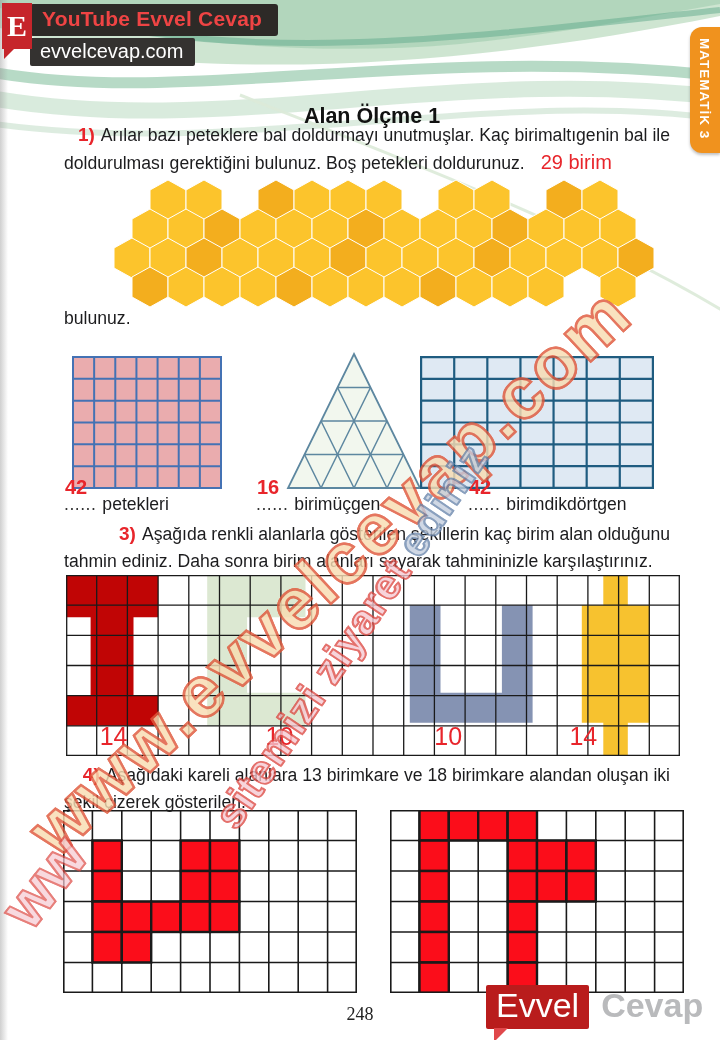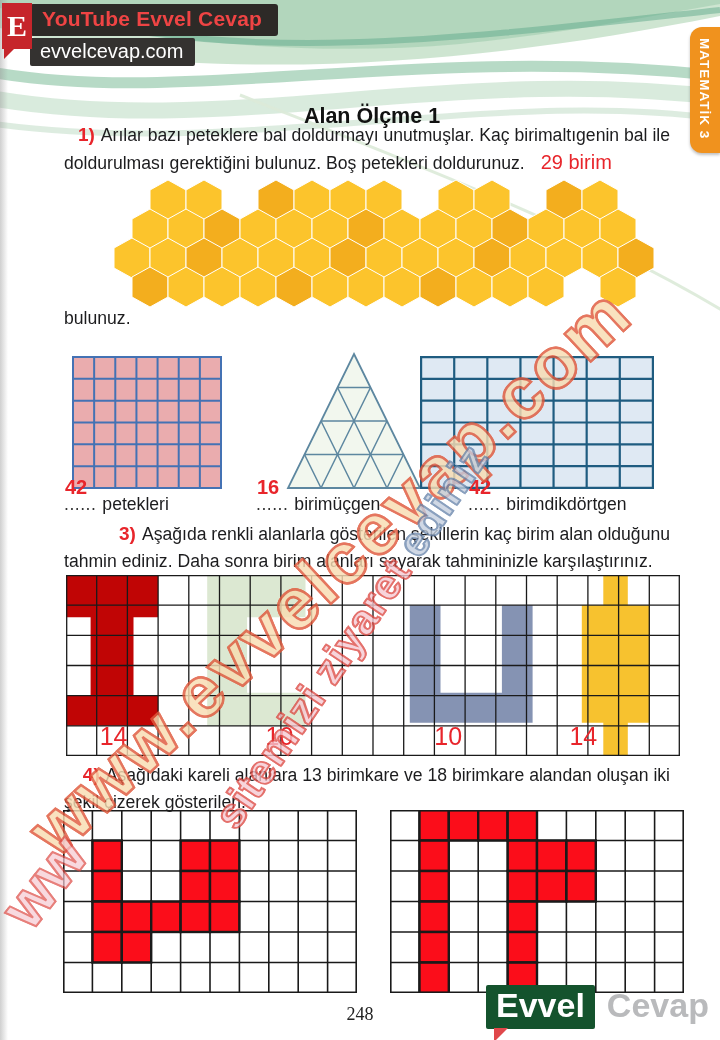--- a/index.html
+++ b/index.html
@@ -44,21 +44,21 @@
   #q4b{left:390px;top:810px;}
   .answer{position:absolute;top:494px;z-index:10;font-size:17.6px;color:#1c1c1e;}
   .a1{left:64px}.a2{left:256px}.a3{left:468px}
   .blank{position:relative;display:inline-block;margin-right:6px;}
   .bval{position:absolute;left:1px;top:-18px;color:#e8252b;font-size:20px;font-weight:600;}
   .bdots{letter-spacing:.5px;color:#333;}
   
   .pagenum{position:absolute;top:1004px;left:0;width:100%;text-align:center;z-index:20;
            font-family:"Liberation Serif",serif;font-size:18px;color:#222;}
   .logo{position:absolute;left:486px;top:985px;z-index:60;display:flex;align-items:flex-start;}
-  .evvel{position:relative;background:#14532d;color:#fff;font-weight:700;font-size:34px;
+  .evvel{position:relative;background:#b91c1c;color:#fff;font-weight:400;font-size:34px;
          padding:1px 10px 4px;border-radius:2px;}
   .evvel:after{content:"";position:absolute;left:8px;bottom:-13px;
          border-top:14px solid #e0484b;border-right:14px solid transparent;}
   .cevap{color:#b9babc;font-weight:700;font-size:34px;margin-left:12px;padding-top:1px;}
   
   .wm{position:absolute;z-index:40;pointer-events:none;white-space:nowrap;font-weight:700;
       transform-origin:0 50%;}
   .wm1{left:40px;top:800px;transform:rotate(-43deg);font-size:72px;letter-spacing:3px;
        color:#f8dcb2;-webkit-text-stroke:2.5px #e0593c;opacity:.82;
        text-shadow:1px 1px 0 #e0593c,-1px -1px 0 #e0593c,1px -1px 0 #e0593c,-1px 1px 0 #e0593c;}

